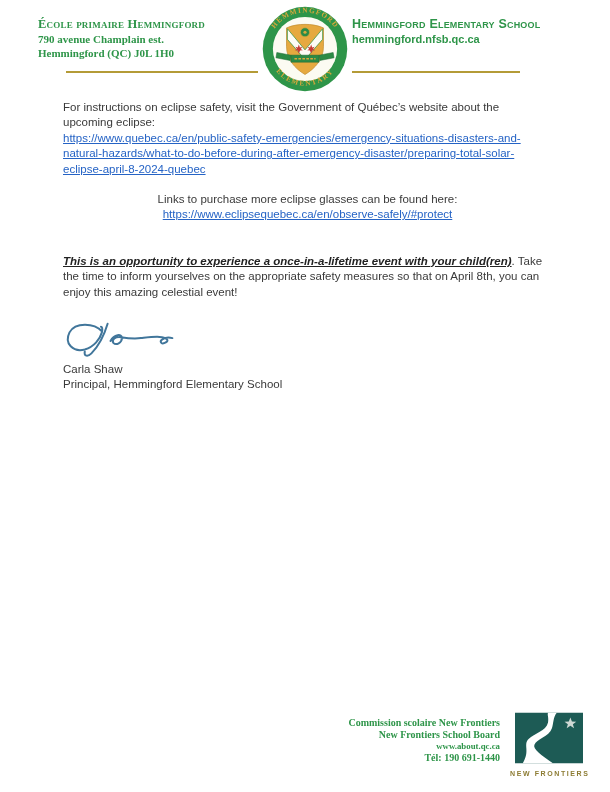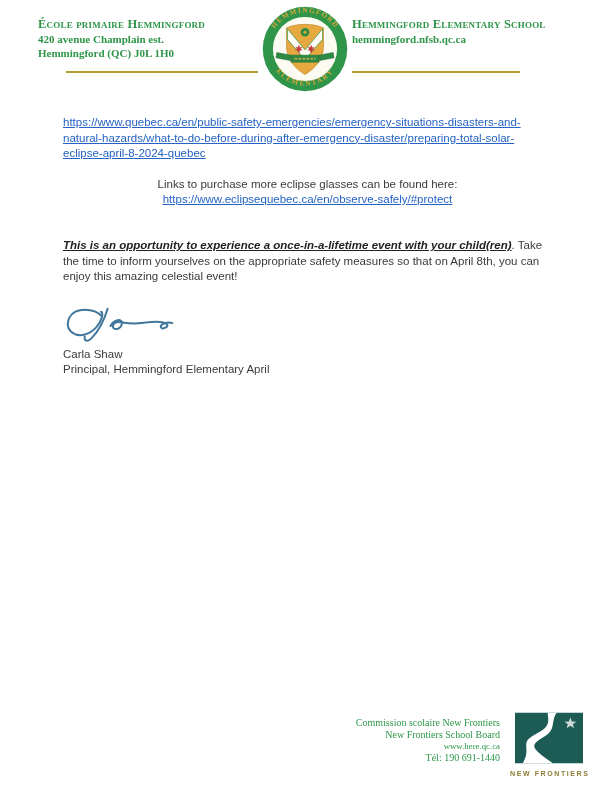--- a/index.html
+++ b/index.html
@@ -9,21 +9,21 @@
   }
   .page { position:absolute; inset:0; background:#ffffff; }
 
   
   .header-left {
     position:absolute; top:17px; left:38px; width:220px; text-align:left;
     color:#2e9549; font-family:"Liberation Serif", serif;
   }
   .header-right {
     position:absolute; top:17px; left:352px; width:210px; text-align:left;
-    color:#2e9549; font-family:Liberation Serif, serif;
+    color:#2e9549; font-family:Liberation Sans, sans-serif;
   }
   .school-name {
     font-size:12.5px; font-weight:bold; font-variant:small-caps;
     letter-spacing:0.2px; line-height:14px; margin-bottom:2px;
   }
   .school-sub { font-size:11px; font-weight:bold; line-height:13.5px; }
   .gold-rule { position:absolute; height:2px; background:#b49b37; top:71px; }
   .gold-rule.left  { left:66px;  width:192px; }
   .gold-rule.right { left:352px; width:168px; }
   .crest { position:absolute; left:261px; top:5px; width:88px; height:88px; }
@@ -38,39 +38,39 @@
   .p2 { margin-bottom:31px !important;text-align:center; }
   .p3 { margin-bottom:20px !important; }
   .emph { font-weight:bold; font-style:italic; color:#222;text-decoration:underline; }
   a.doc-link { color:#2563c5; text-decoration:underline; cursor:pointer; overflow-wrap:break-word; }
   .signature-svg { display:block; margin:2px 0 2px -2px; }
   .signer { line-height:15.4px; }
 
   
   .footer-text {
     position:absolute; top:717px; right:110px; width:260px; text-align:right;
-    color:#2e9549; font-family:"Liberation Serif", serif; font-weight:normal;
+    color:#2e9549; font-family:"Liberation Serif", serif; font-weight:bold;
   }
   .footer-text .f-line { font-size:10px; line-height:11.8px; }
   .footer-text .f-small { font-size:8.8px; line-height:11px; }
   .nf-logo { position:absolute; left:510px; top:712px; width:78px; text-align:center; }
   .nf-wordmark {
     display:block; margin-top:2px; font-size:7px; font-weight:bold;
     letter-spacing:1.6px; color:#8d7c33; font-family:"Liberation Sans", sans-serif;
     white-space:nowrap;
   }
 </style>
 </head>
 <body>
 
 <div class="page">
 
   <div class="header-left">
     <div class="school-name">École primaire Hemmingford</div>
-    <div class="school-sub">420 avenue Champlain est.</div>
+    <div class="school-sub">790 avenue Champlain est.</div>
     <div class="school-sub">Hemmingford (QC) J0L 1H0</div>
   </div>
 
   <div class="header-right">
     <div class="school-name">Hemmingford Elementary School</div>
     <div class="school-sub">hemmingford.nfsb.qc.ca</div>
   </div>
 
   <div class="gold-rule left"></div>
   <div class="gold-rule right"></div>
@@ -99,45 +99,45 @@
     <path transform="translate(43,50)" d="M0,-5 L1.2,-1.8 L4,-2.6 L2.2,0 L4.5,1.4 L1.4,1.6 L0,5 L-1.4,1.6 L-4.5,1.4 L-2.2,0 L-4,-2.6 L-1.2,-1.8 Z" fill="#c63b35"></path>
     <path transform="translate(57,50)" d="M0,-5 L1.2,-1.8 L4,-2.6 L2.2,0 L4.5,1.4 L1.4,1.6 L0,5 L-1.4,1.6 L-4.5,1.4 L-2.2,0 L-4,-2.6 L-1.2,-1.8 Z" fill="#c63b35"></path>
 
     <path d="M18,54 L34,57 L33,63 L17,60 Z" fill="#2c8a45" stroke="#1f6b35" stroke-width="0.6"></path>
     <path d="M82,54 L66,57 L67,63 L83,60 Z" fill="#2c8a45" stroke="#1f6b35" stroke-width="0.6"></path>
     <path d="M34,57 L66,57 L66,65 L34,65 Z" fill="#2c8a45" stroke="#1f6b35" stroke-width="0.6"></path>
     <line x1="38" y1="61" x2="62" y2="61" stroke="#d9a83c" stroke-width="1.6" stroke-dasharray="3 1.5"></line>
   </svg>
 
   <div class="letter-body">
-    <p class="p1"><br>
+    <p class="p1"><span>For instructions on eclipse safety, visit the Government of Québec’s website about the upcoming eclipse:</span><br>
       <a class="doc-link">https://www.quebec.ca/en/public-safety-emergencies/emergency-situations-disasters-and-natural-hazards/what-to-do-before-during-after-emergency-disaster/preparing-total-solar-eclipse-april-8-2024-quebec</a></p>
 
     <p class="p2"><span>Links to purchase more eclipse glasses can be found here:</span><br>
       <a class="doc-link">https://www.eclipsequebec.ca/en/observe-safely/#protect</a></p>
 
     <p class="p3"><span class="emph">This is an opportunity to experience a once-in-a-lifetime event with your child(ren)</span><span>. Take the time to inform yourselves on the appropriate safety measures so that on April 8th, you can enjoy this amazing celestial event!</span></p>
 
 
     <svg class="signature-svg" width="118" height="40" viewBox="0 0 120 42" aria-hidden="true">
       <g stroke="#41769b" stroke-width="2.1" fill="none" stroke-linecap="round" stroke-linejoin="round">
         <path d="M41,12 C33,3 13,2 7,13 C1,25 11,34 23,31 C33,28 39,20 41,13 C42,9 41,7 40,7"></path>
         <path d="M47,4 C44,14 38,27 30,35 C26,39 22,38 23,33"></path>
         <path d="M50,22 C54,15 62,14 62,19 C62,24 56,27 53,24 C51,21 55,17 61,18 C67,19 74,20 82,19 C91,18 98,17 104,18 C110,19 112,22 107,24 C103,26 101,22 105,20 C108,18 112,18 115,19"></path>
       </g>
     </svg>
 
     <div class="signer">Carla Shaw</div>
-    <div class="signer">Principal, Hemmingford Elementary April</div>
+    <div class="signer">Principal, Hemmingford Elementary School</div>
   </div>
 
   <div class="footer-text">
     <div class="f-line">Commission scolaire New Frontiers</div>
     <div class="f-line">New Frontiers School Board</div>
-    <div class="f-small">www.here.qc.ca</div>
+    <div class="f-small">www.about.qc.ca</div>
     <div class="f-line">Tél: 190 691-1440</div>
   </div>
 
   <div class="nf-logo">
     <svg width="68" height="52" viewBox="0 0 70 52" aria-hidden="true">
       <rect x="0" y="0" width="70" height="52" fill="#1d5b55"></rect>
       <path d="M8,52 C16,39 8,33 14,27 C20,21 32,19 34,10 C35,5 33,2 34,0 L43,0 C39,5 40,10 38,16 C35,25 22,27 20,33 C18,37 27,44 39,52 Z" fill="#ffffff"></path>
       <path d="M57,5 L58.6,9 L63,9.2 L59.6,11.8 L60.8,16 L57,13.5 L53.2,16 L54.4,11.8 L51,9.2 L55.4,9 Z" fill="#cfd8d4"></path>
     </svg>
     <span class="nf-wordmark">NEW  FRONTIERS</span>

